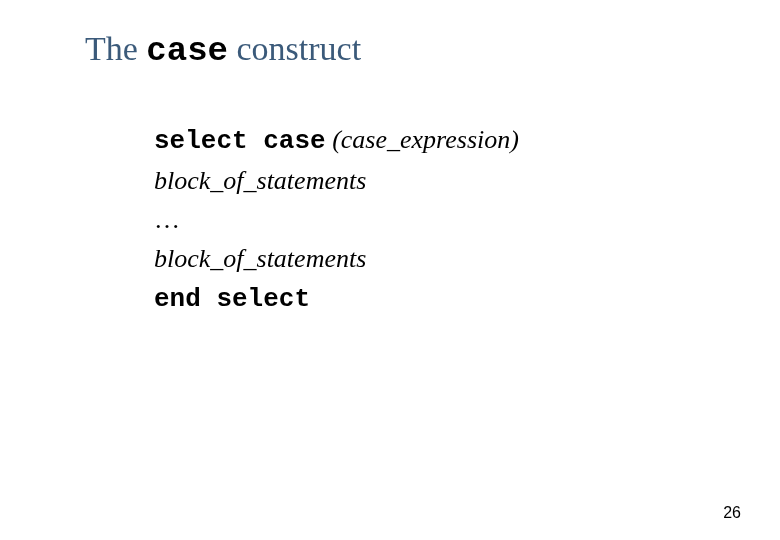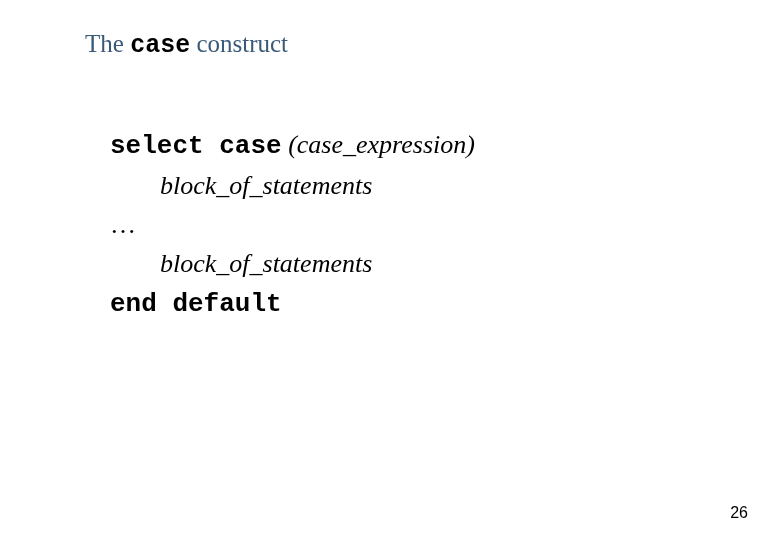--- a/index.html
+++ b/index.html
@@ -12,23 +12,23 @@
       height: 540px;
       background: #ffffff;
       font-family: "Times New Roman", Times, serif;
       position: relative;
       overflow: hidden;
     }
     .slide {
       padding: 30px 85px 0 85px;
     }
     .title {
-      font-size: 25px;
+      font-size: 34px;
       color: #3b5a7a;
-      margin-bottom: 65px;
+      margin-bottom: 50px;
       font-weight: normal;
     }
     .title .mono {
       font-family: "Courier New", Courier, monospace;
       font-weight: bold;
       color: #000000;
     }
     .code-block {
       margin-left: 25px;
       font-size: 26px;
@@ -49,27 +49,28 @@
     }
     .indent {
       margin-left: 50px;
     }
     .ellipsis {
       font-family: "Times New Roman", Times, serif;
     }
     .page-number {
       position: absolute;
       bottom: 18px;
-      right: 32px;
+      right: 39px;
       font-size: 16px;
       font-family: Arial, sans-serif;
       color: #000000;
     }
     .line {
       white-space: nowrap;
+      margin-left: 44px;
     }
   </style>
 </head>
 <body>
 
 <div class="slide">
   <h1 class="title">
     <span>The </span><span class="mono">case</span><span> construct</span>
   </h1>
 
@@ -80,18 +81,18 @@
     <div class="line indent">
       <span class="italic">block_of_statements</span>
     </div>
     <div class="line ellipsis">
       <span>…</span>
     </div>
     <div class="line indent">
       <span class="italic">block_of_statements</span>
     </div>
     <div class="line">
-      <span class="kw">end default</span>
+      <span class="kw">end select</span>
     </div>
   </div>
 </div>
 
 <div class="page-number">26</div>
 
 </body></html>

